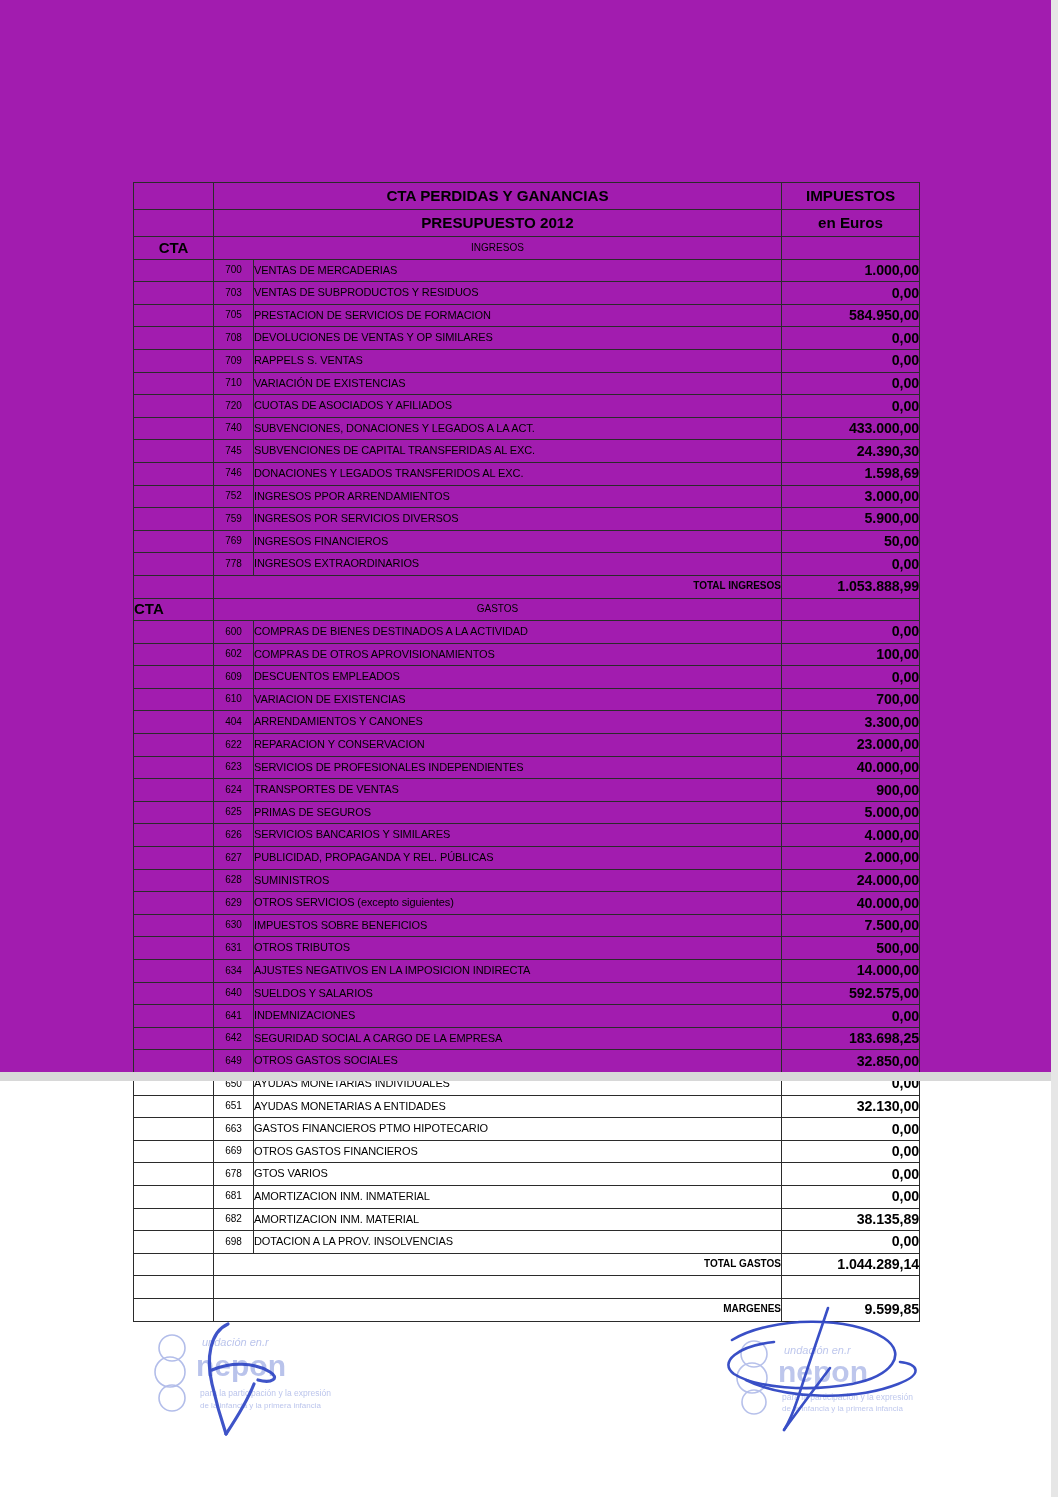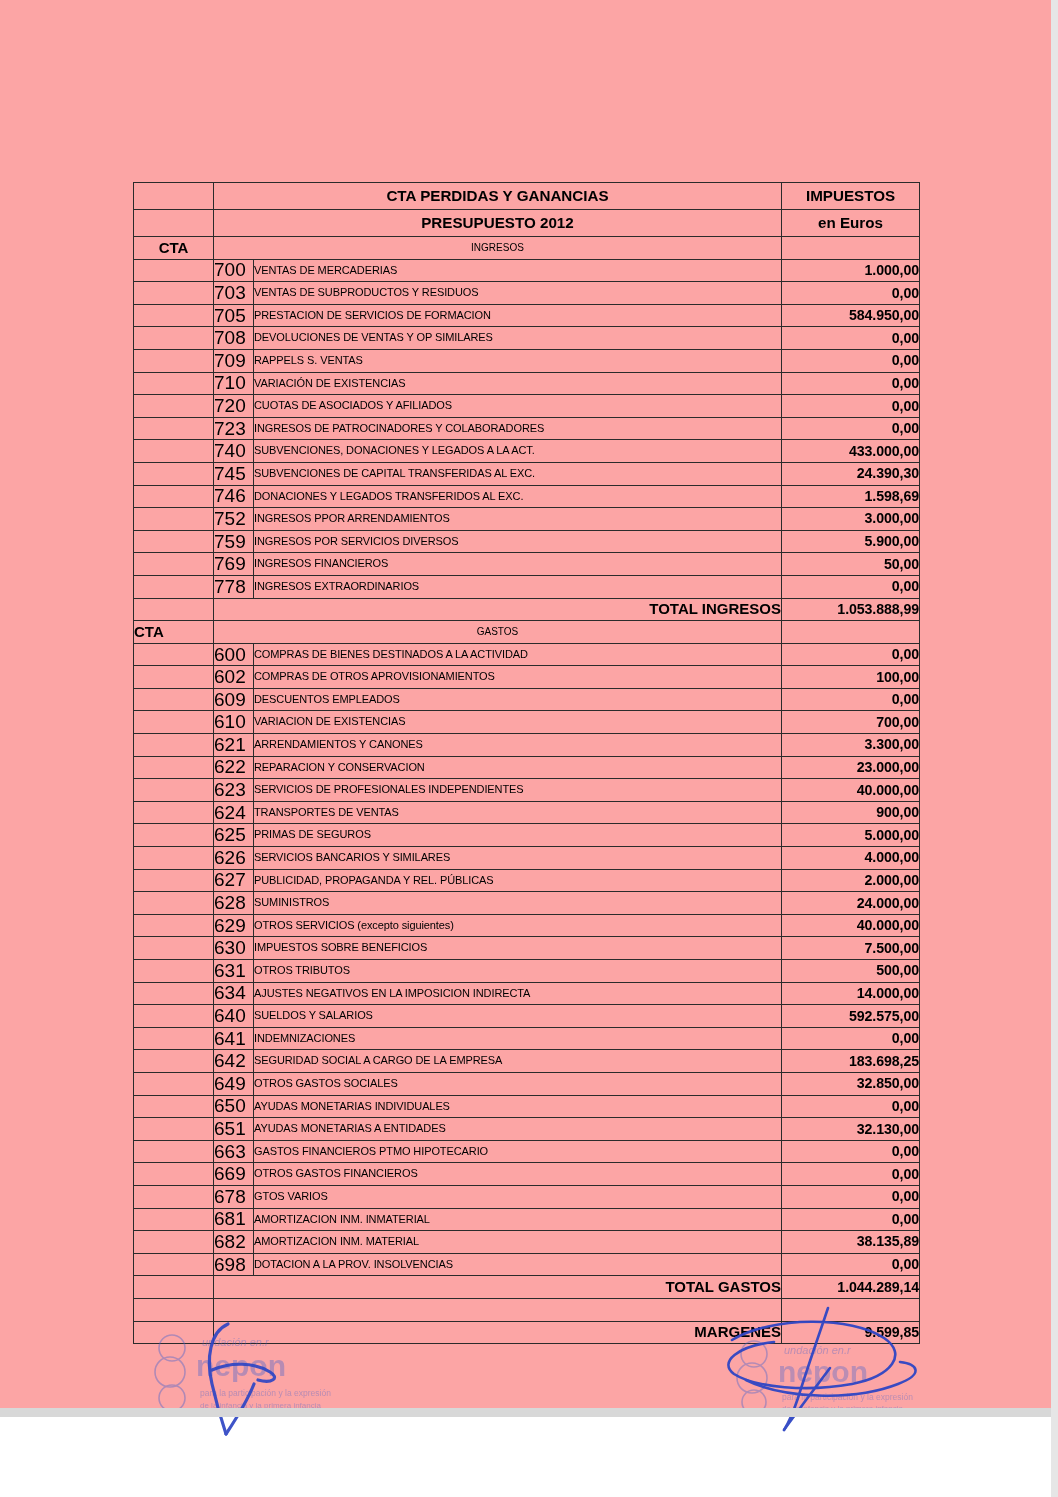--- a/index.html
+++ b/index.html
@@ -14,22 +14,22 @@
     position: relative;
     font-family: "Liberation Sans", sans-serif;
     color: #000000;
     overflow: hidden;
   }
 
   .page {
     position: absolute;
     left: 0; top: 0;
     width: 1058px;
-    height: 1417px;
-    background: #fca5a5;
+    height: 1081px;
+    background: #a21caf;
   }
 
   
   .sheet {
     position: absolute;
     left: 133px;
     top: 182px;
     width: 786px;
   }
 
@@ -53,23 +53,23 @@
   
   col.c-blank { width: 80px; }
   col.c-code  { width: 40px; }
   col.c-desc  { width: 528px; }
   col.c-amt   { width: 138px; }
 
   
   .cell-blank { }
 
   .code {
-    text-align: left;
+    text-align: center;
     padding-right: 4px;
-    font-size: 19px;
+    font-size: 10px;
   }
 
   .desc {
     text-align: left;
     padding-left: 5px;
     font-size: 11px;
     letter-spacing: -0.1px;
   }
 
   .amt {
@@ -128,21 +128,21 @@
     padding-left: 5px;
     font-weight: normal;
     font-size: 10px;
   }
 
   
   .total-label {
     text-align: right;
     padding-right: 5px;
     font-weight: bold;
-    font-size: 15px;
+    font-size: 10px;
   }
 
   .row-thick td { border-top-width: 2px; border-top-color: #111; }
   .row-thick-bottom td { border-bottom-width: 2px; border-bottom-color: #111; }
 
   .edge-left  { border-left-width: 2px;  border-left-color: #111; margin-left: 28px; }
   .edge-right { border-right-width: 2px; border-right-color: #111; }
 
   .spacer-row td { height: 24px; }
 
@@ -239,26 +239,20 @@
             <td class="amt edge-right">0,00</td>
           </tr>
           <tr class="">
             <td class="cell-blank edge-left"></td>
             <td class="code">720</td>
             <td class="desc">CUOTAS DE ASOCIADOS Y AFILIADOS</td>
             <td class="amt edge-right">0,00</td>
           </tr>
           <tr class="">
             <td class="cell-blank edge-left"></td>
-            <td class="code">723</td>
-            <td class="desc">INGRESOS DE PATROCINADORES Y COLABORADORES</td>
-            <td class="amt edge-right">0,00</td>
-          </tr>
-          <tr class="">
-            <td class="cell-blank edge-left"></td>
             <td class="code">740</td>
             <td class="desc">SUBVENCIONES, DONACIONES Y LEGADOS A LA ACT.</td>
             <td class="amt edge-right">433.000,00</td>
           </tr>
           <tr class="">
             <td class="cell-blank edge-left"></td>
             <td class="code">745</td>
             <td class="desc">SUBVENCIONES DE CAPITAL TRANSFERIDAS AL EXC.</td>
             <td class="amt edge-right">24.390,30</td>
           </tr>
@@ -321,21 +315,21 @@
             <td class="amt edge-right">0,00</td>
           </tr>
           <tr class="">
             <td class="cell-blank edge-left"></td>
             <td class="code">610</td>
             <td class="desc">VARIACION DE EXISTENCIAS</td>
             <td class="amt edge-right">700,00</td>
           </tr>
           <tr class="">
             <td class="cell-blank edge-left"></td>
-            <td class="code">621</td>
+            <td class="code">404</td>
             <td class="desc">ARRENDAMIENTOS Y CANONES</td>
             <td class="amt edge-right">3.300,00</td>
           </tr>
           <tr class="">
             <td class="cell-blank edge-left"></td>
             <td class="code">622</td>
             <td class="desc">REPARACION Y CONSERVACION</td>
             <td class="amt edge-right">23.000,00</td>
           </tr>
           <tr class="">

